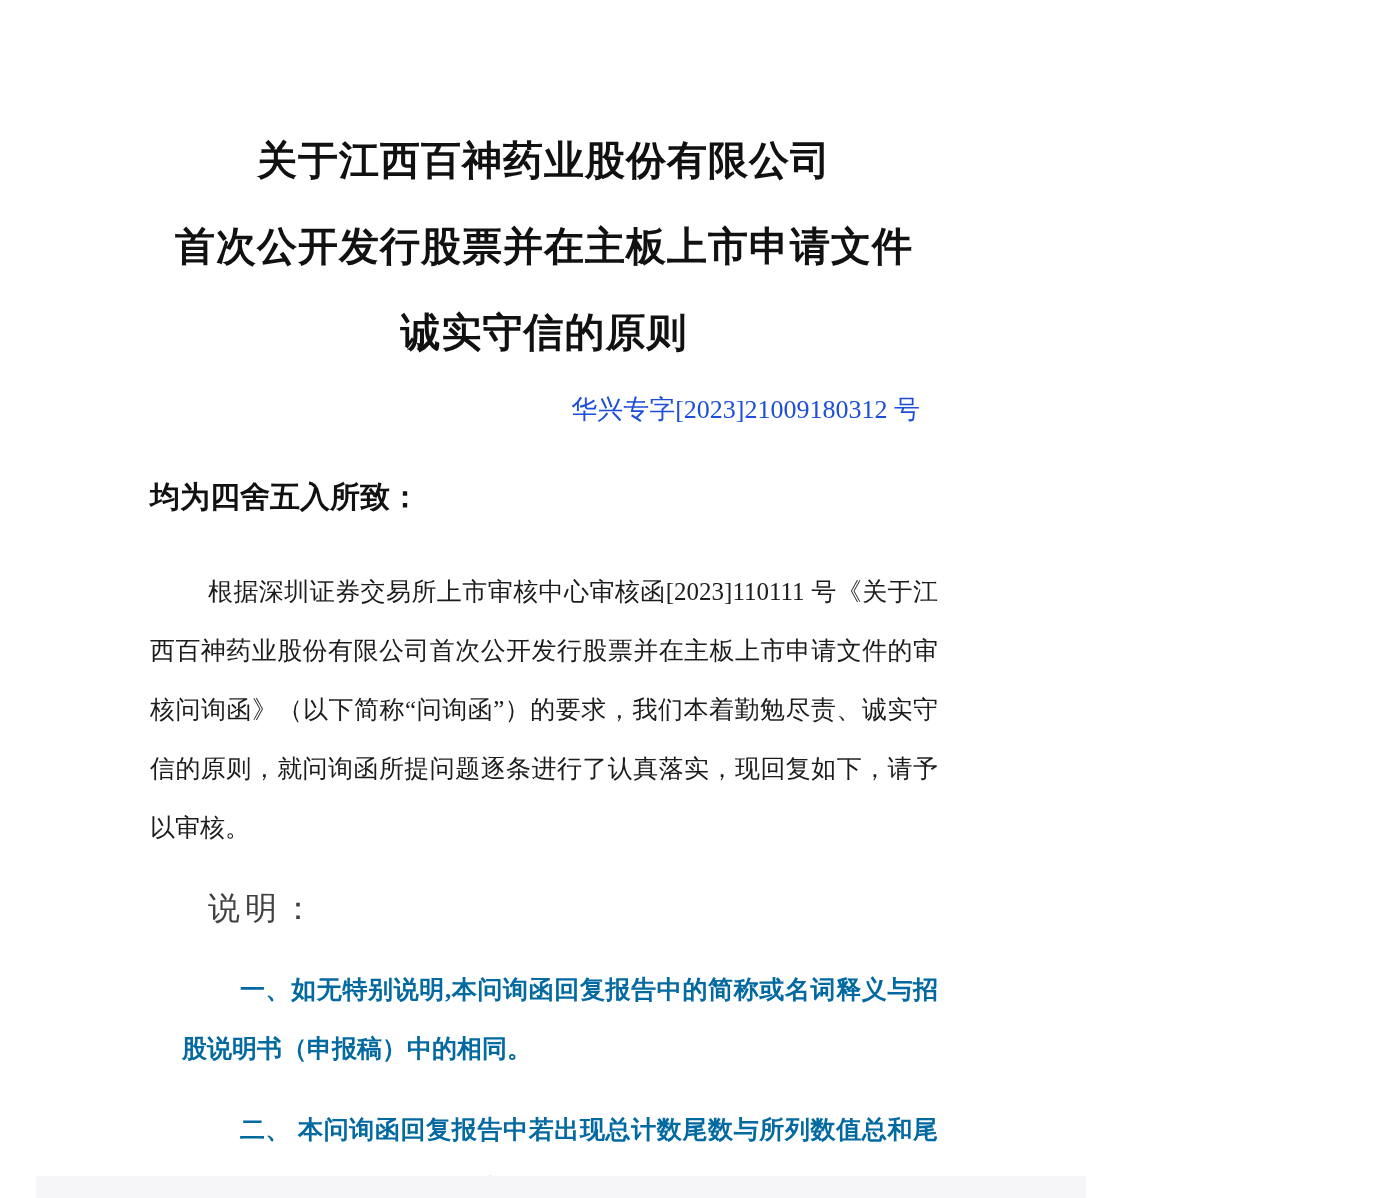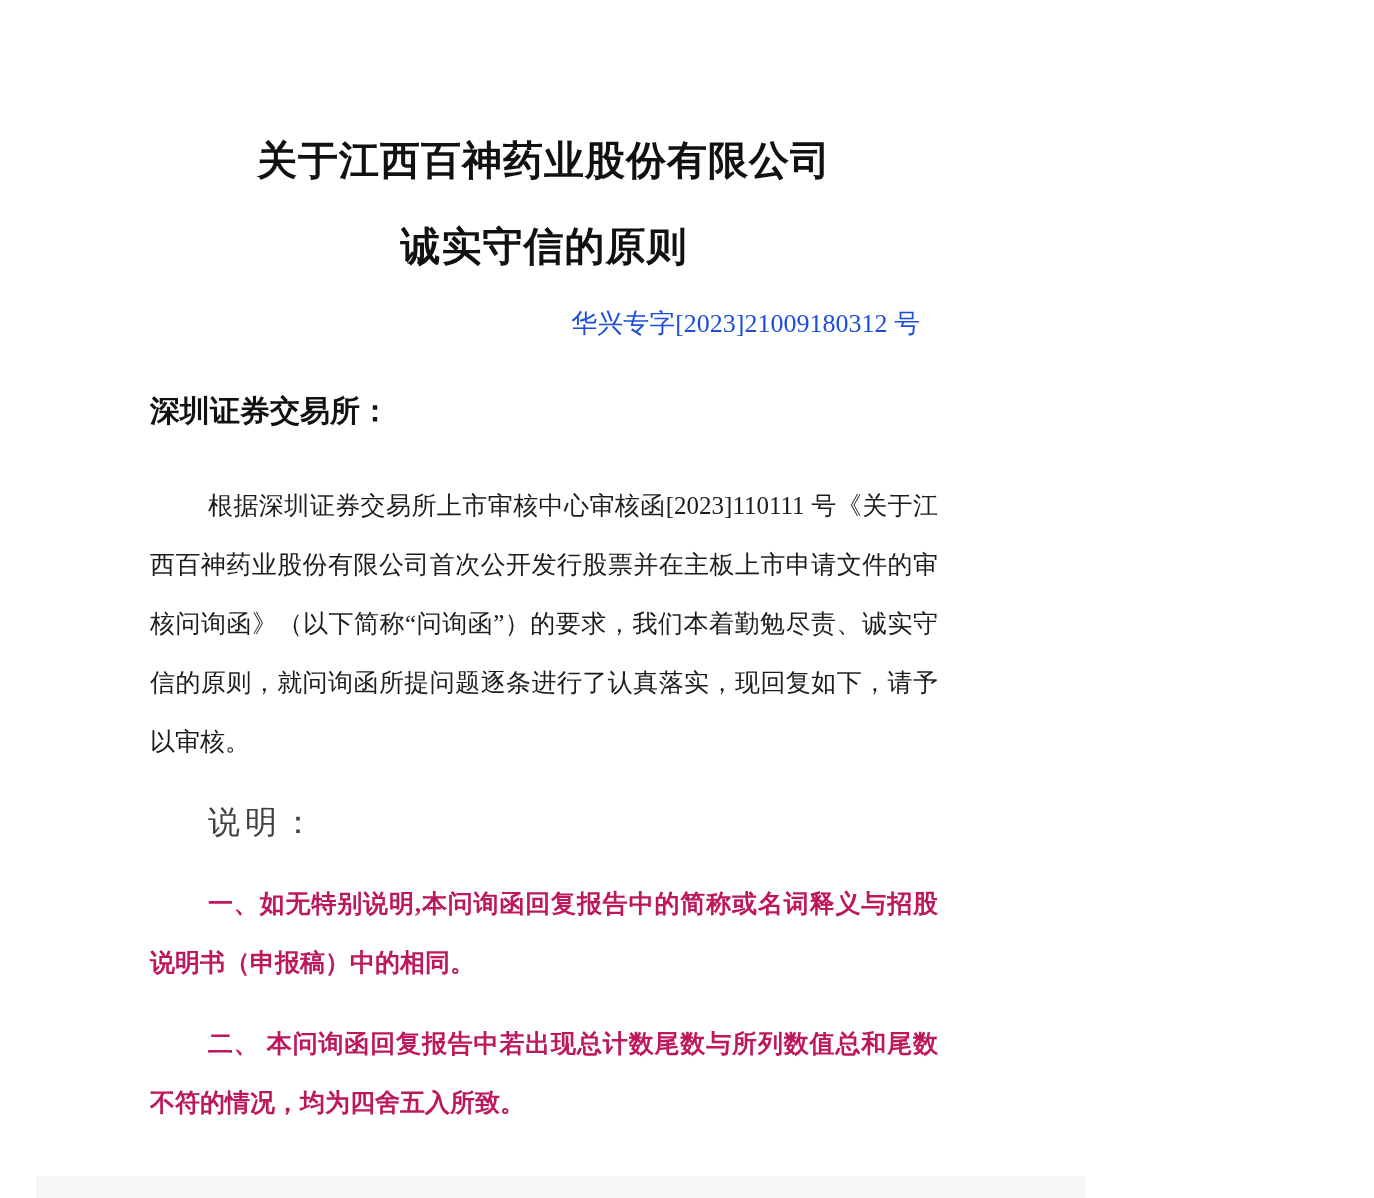--- a/index.html
+++ b/index.html
@@ -64,44 +64,46 @@
     font-weight: 400;
     line-height: 59px;
     margin-top: 22px;
     text-indent: 58px;
     letter-spacing: 5px;
     color: #404040;
   }
   .note-para {
     font-weight: 700;
     margin-top: 22px;
-    color: #be185d;
+    color: #0369a1;
+    margin-left: 32px;
   }
   .footer-strip {
     position: absolute;
     left: 36px;
     right: 0;
     bottom: 0;
     height: 22px;
     background: #f6f6f8;
   }
 </style>
 </head>
 <body>
 
 <div class="page">
 
   <h1 class="title-line">关于江西百神药业股份有限公司</h1>
 
+  <h1 class="title-line">首次公开发行股票并在主板上市申请文件</h1>
 
   <h1 class="title-line">诚实守信的原则</h1>
 
   <div class="reference-line">华兴专字[2023]21009180312 号</div>
 
-  <div class="salutation">深圳证券交易所：</div>
+  <div class="salutation">均为四舍五入所致：</div>
 
   <p class="para indent intro-para">根据深圳证券交易所上市审核中心审核函[2023]110111 号《关于江西百神药业股份有限公司首次公开发行股票并在主板上市申请文件的审核问询函》（以下简称“问询函”）的要求，我们本着勤勉尽责、诚实守信的原则，就问询函所提问题逐条进行了认真落实，现回复如下，请予以审核。</p>
 
   <div class="note-heading">说明：</div>
 
   <p class="para indent note-para">一、如无特别说明,本问询函回复报告中的简称或名词释义与招股说明书（申报稿）中的相同。</p>
 
   <p class="para indent note-para">二、 本问询函回复报告中若出现总计数尾数与所列数值总和尾数不符的情况，均为四舍五入所致。</p>
 
   <div class="footer-strip"></div>

